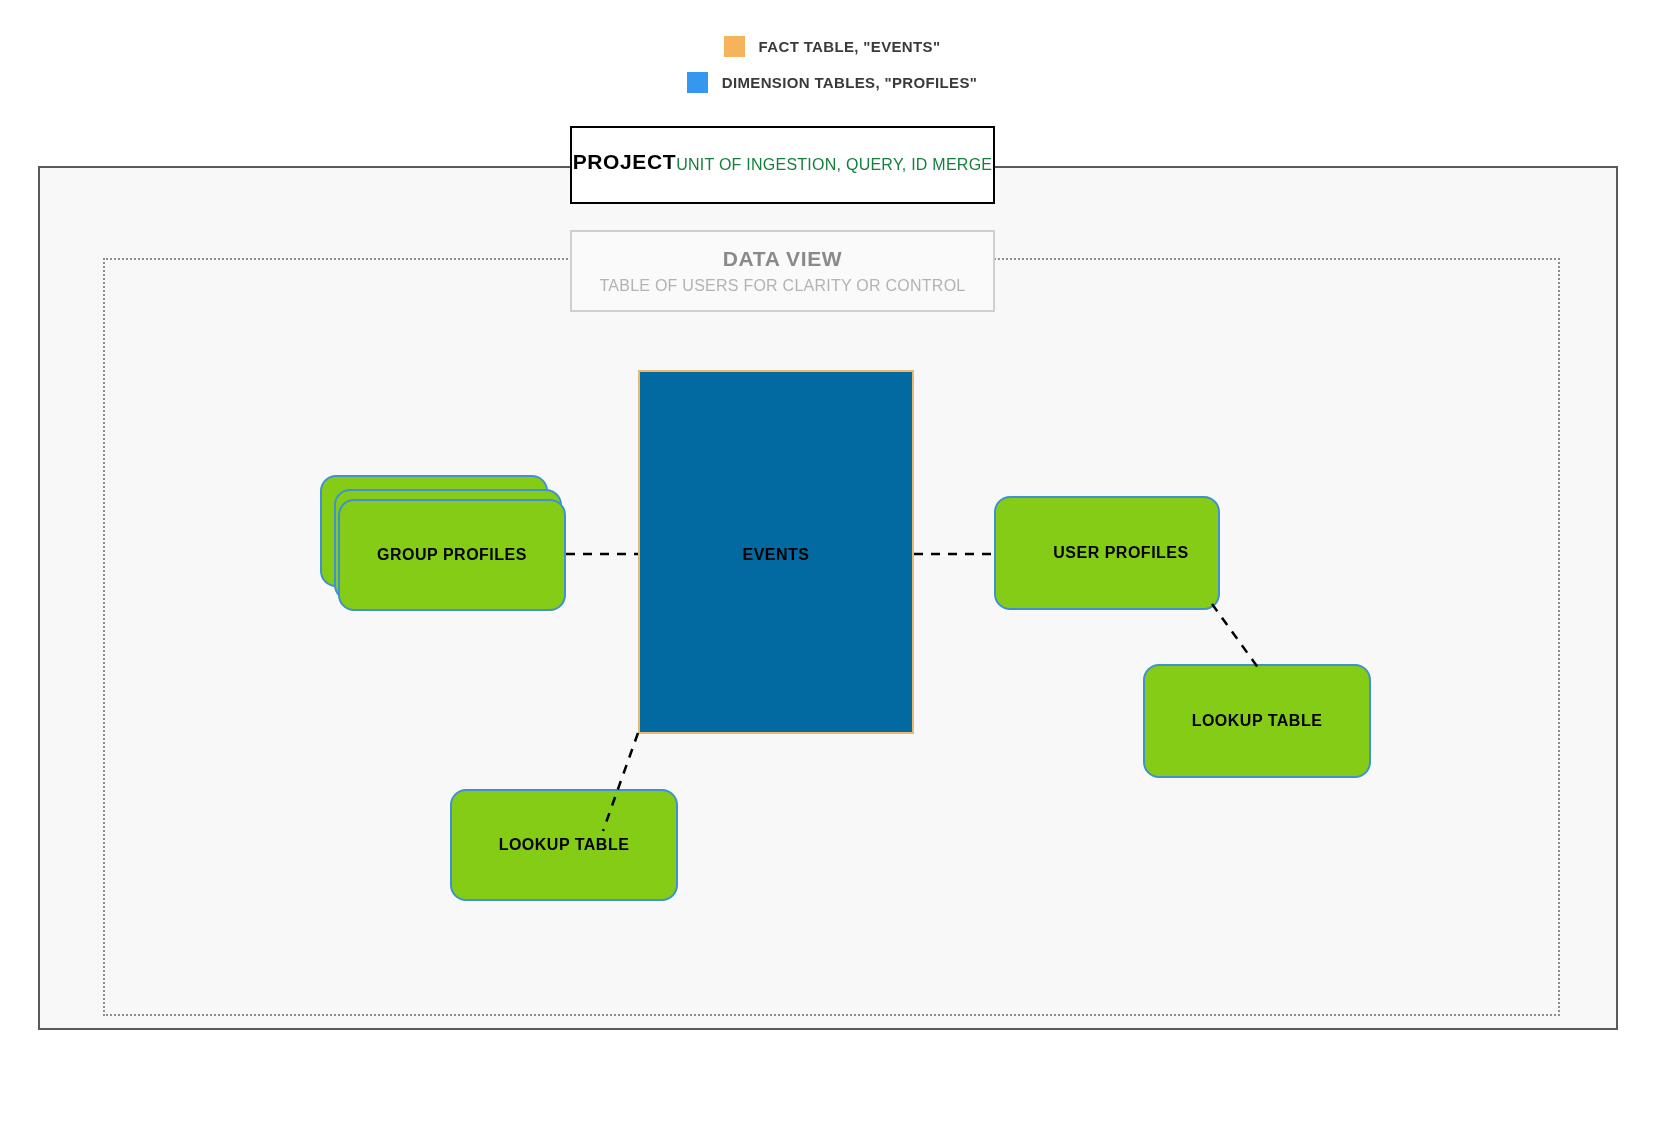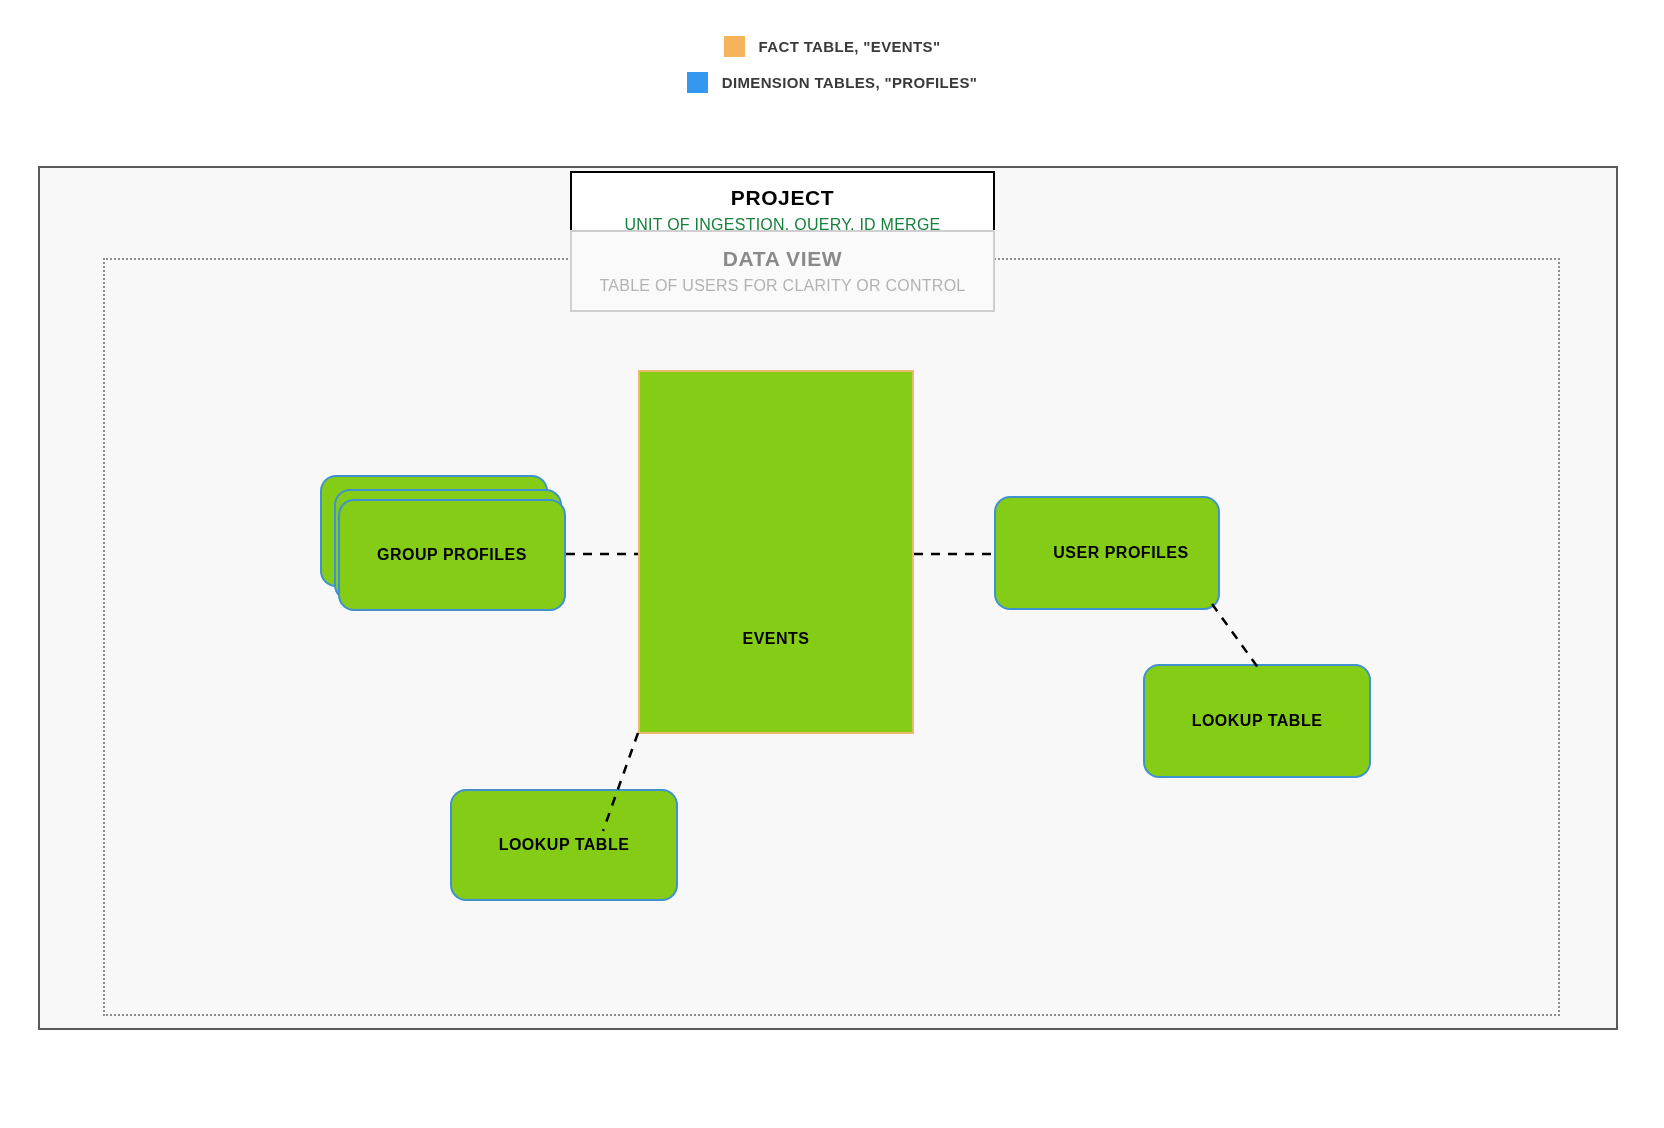--- a/index.html
+++ b/index.html
@@ -78,24 +78,23 @@
   .project-card {
     position: absolute;
     left: 570px;
     top: 126px;
     width: 425px;
     height: 78px;
     background: #ffffff;
     border: 2px solid #000000;
     box-sizing: border-box;
     display: flex;
-    flex-direction: column;
-    align-items: center;
-    justify-content: center;
-    margin-top: 45px;
+    flex-direction: row;
+    align-items: center;
+    justify-content: center;
   }
   .project-card .title {
     font-size: 21px;
     font-weight: bold;
     letter-spacing: .6px;
     color: #000000;
     margin-bottom: 6px;
   }
   .project-card .subtitle {
     font-size: 16px;
@@ -133,25 +132,25 @@
     color: #b3b3b3;
   }
 
   
   .events-box {
     position: absolute;
     left: 638px;
     top: 370px;
     width: 276px;
     height: 364px;
-    background: #84cc16;
+    background: #0369a1;
     border: 2px solid #e8b96f;
     box-sizing: border-box;
     display: flex;
-    align-items: center;
+    align-items: flex-start;
     justify-content: center;
   }
   .events-box .label {
     margin-top: 174px;
     font-size: 16px;
     font-weight: bold;
     letter-spacing: .5px;
     color: #000000;
   }
 

